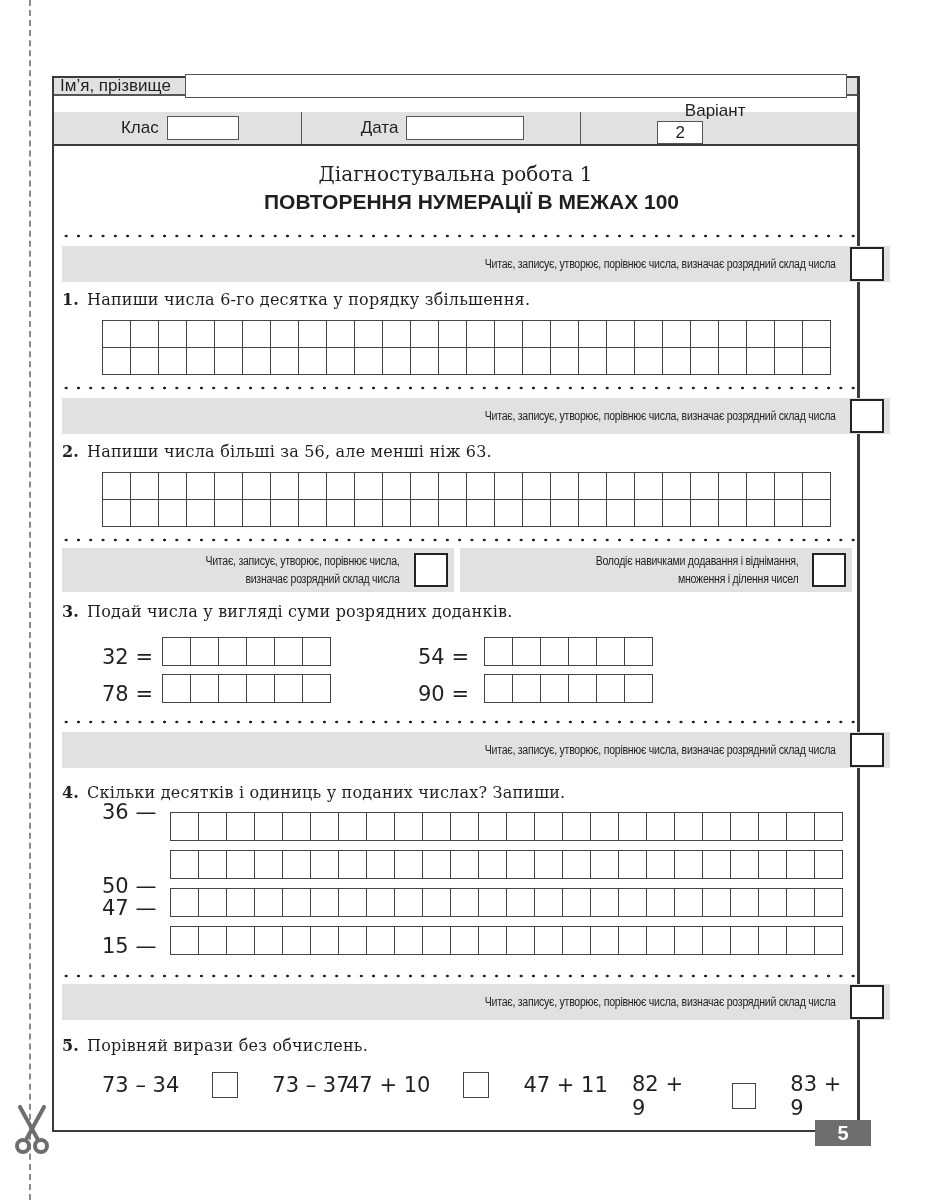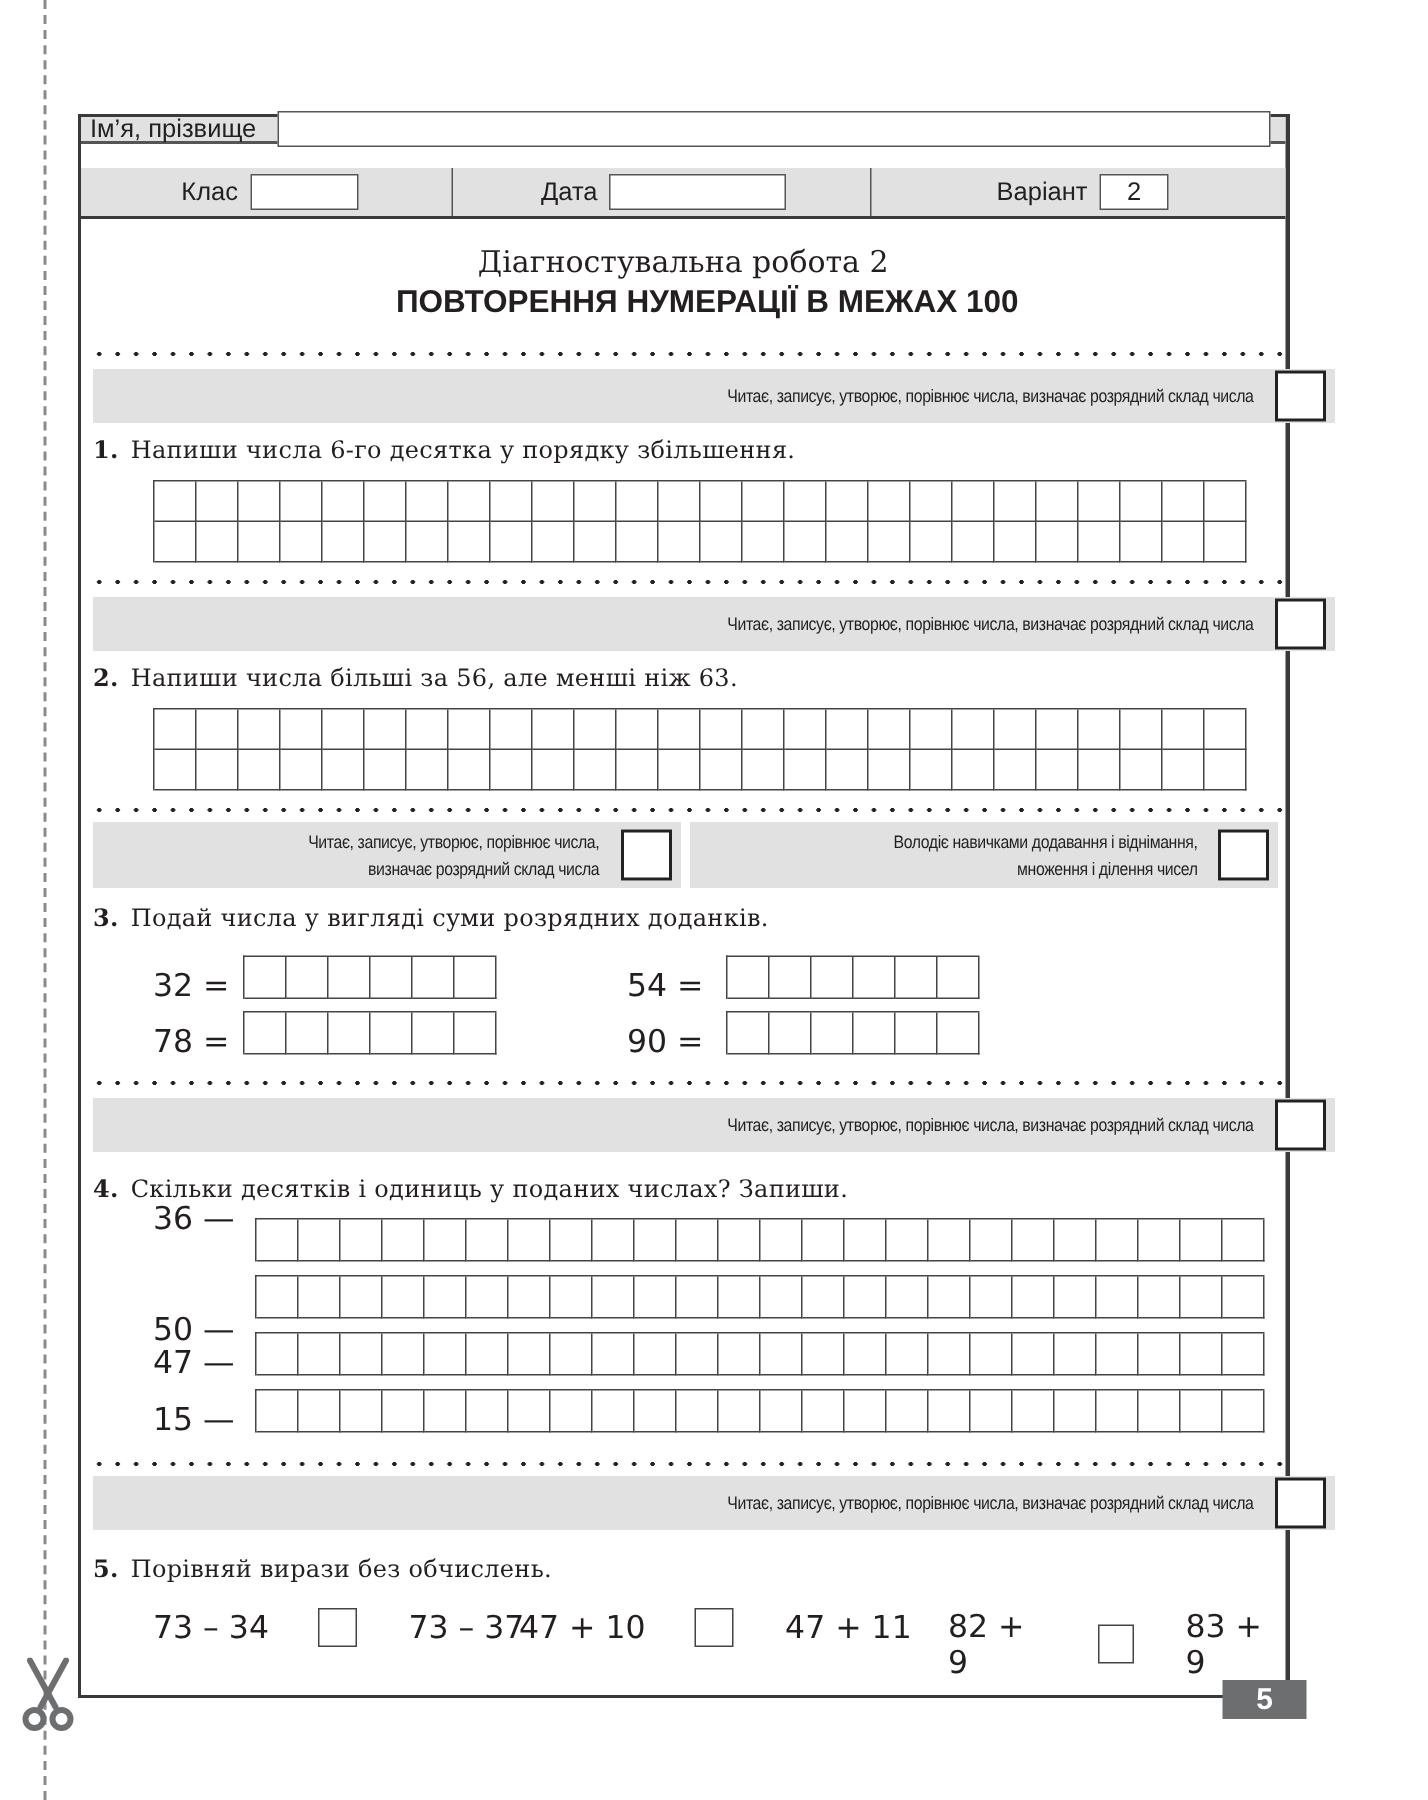--- a/index.html
+++ b/index.html
@@ -17,21 +17,21 @@
     font-weight: bold; font-size: 20px; text-align: center; line-height: 26px; }
 
   
   .hdr-row1 { position: absolute; left: 0; top: 0; width: 100%; height: 18px; background: #e1e1e2;
     border-bottom: 2px solid #555; display: flex; align-items: center; }
   .hdr-row1 .lbl { font-size: 17px; padding-left: 6px; width: 131px; }
   .hdr-row1 .field { width: 662px; height: 24px; background: #fff; border: 1.5px solid #555; }
   .hdr-row2 { position: absolute; left: 0; top: 34px; width: 100%; height: 34px; background: #e1e1e2;
     border-bottom: 2px solid #3a3a3a; display: flex; }
   .hdr-cell { display: flex; align-items: center; justify-content: flex-end; border-right: 1.5px solid #555; font-size: 17px; }
-  .hdr-cell:last-child { border-right: none; }
+  .hdr-cell:last-child { border-right: none; flex-direction: column; }
   .hdr-cell .lbl { margin-right: 8px; }
   .hdr-cell .field { height: 24px; background: #fff; border: 1.5px solid #555; text-align: center; line-height: 21px; }
 
   .title1 { position: absolute; left: 0; width: 100%; top: 84px; text-align: center;
     font-family: "DejaVu Serif", serif; font-size: 20px; }
   .title2 { position: absolute; left: 0; width: 100%; top: 112px; text-align: center;
     font-family: "Liberation Sans", sans-serif; font-weight: bold; font-size: 21px; padding-left: 32px; }
 
   .dots { position: absolute; left: 6px; width: 796px; height: 4px;
     background-image: radial-gradient(circle, #222 1.3px, transparent 1.6px);
@@ -84,21 +84,21 @@
     <div class="hdr-cell" style="width:280px;">
       <span class="lbl">Дата</span>
       <span class="field" style="width:118px;margin-right:56px;"></span>
     </div>
     <div class="hdr-cell" style="width:276px;">
       <span class="lbl">Варіант</span>
       <span class="field" style="width:46px;margin-right:78px;">2</span>
     </div>
   </div>
 
-  <div class="title1">Діагностувальна робота 2</div>
+  <div class="title1">Діагностувальна робота 1</div>
   <div class="title2">ПОВТОРЕННЯ НУМЕРАЦІЇ В МЕЖАХ 100</div>
 
   <div class="dots" style="top:156px;"></div>
   <div class="skill-bar" style="top:168px;">
     <span class="skill-text">Читає, записує, утворює, порівнює числа, визначає розрядний склад числа</span>
     <span class="skill-box"></span>
   </div>
   <div class="task" style="top:212px;">
     <span class="num">1.</span><span>Напиши числа 6-го десятка у порядку збільшення.</span>
   </div>

